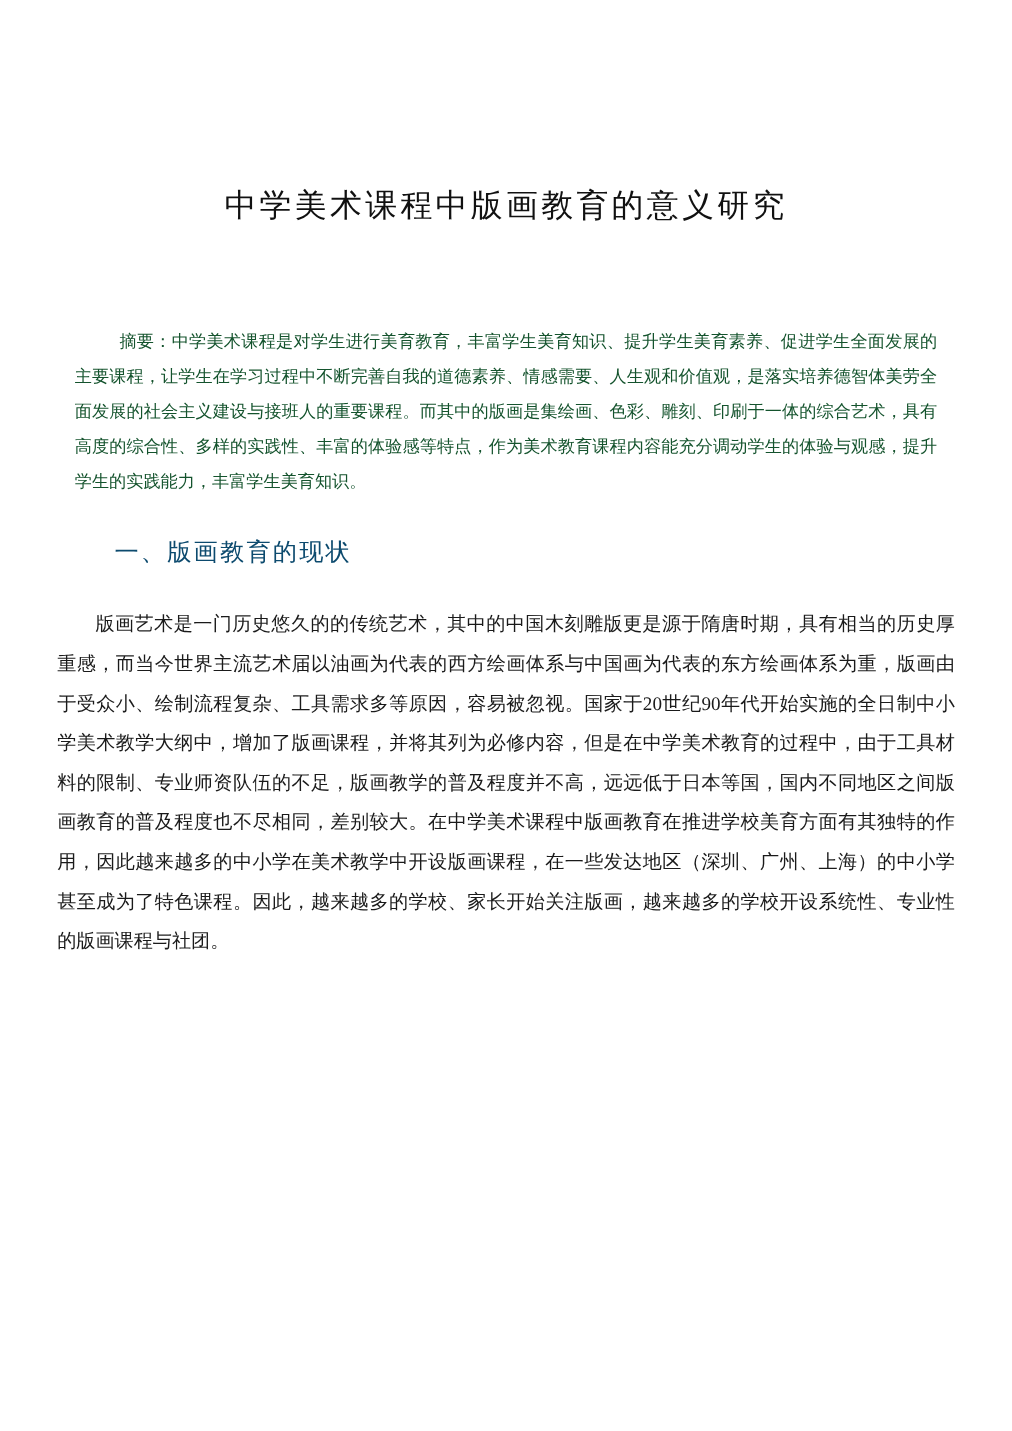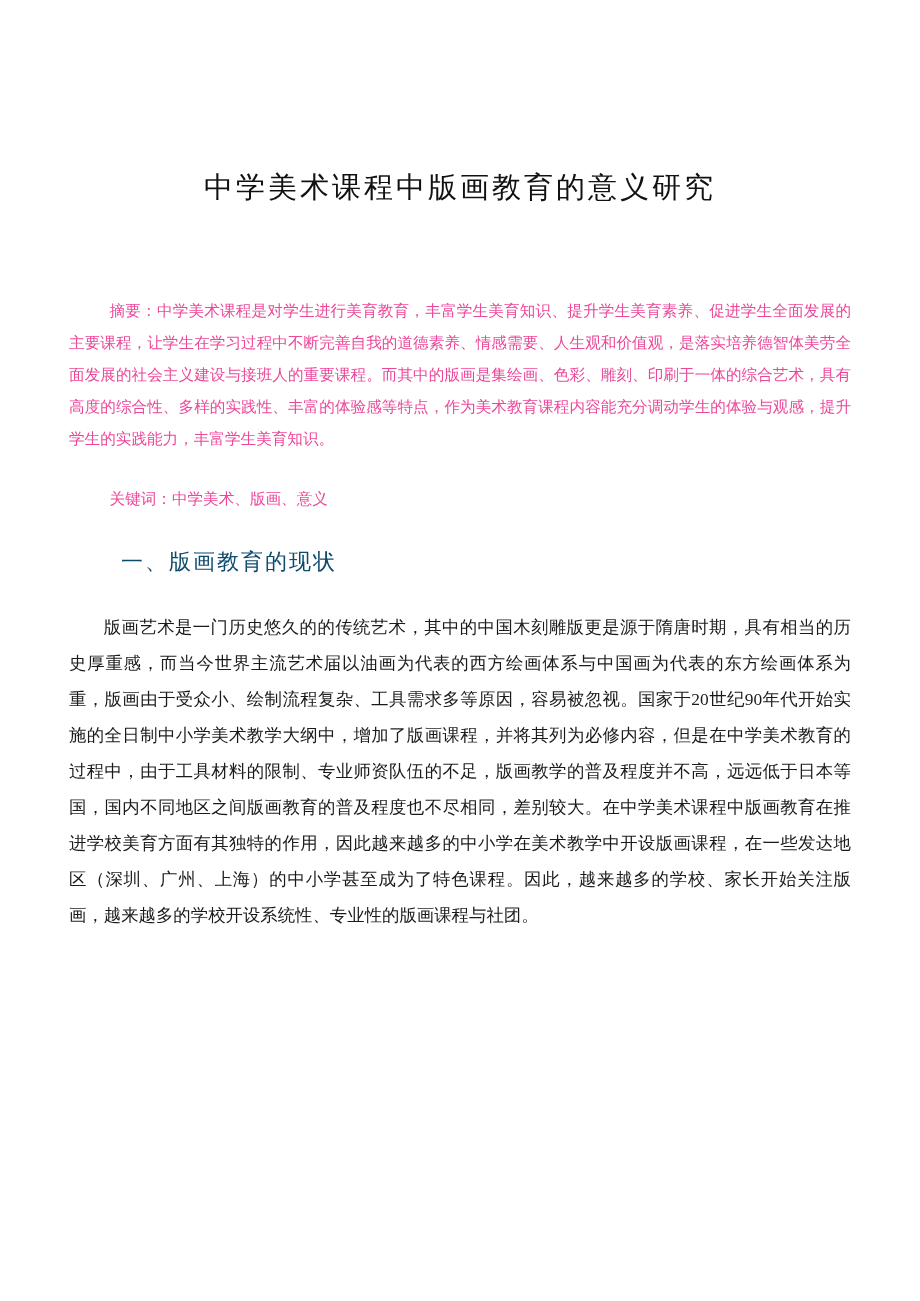--- a/index.html
+++ b/index.html
@@ -6,41 +6,41 @@
     margin: 0;
     padding: 0;
     background: #ffffff;
   }
   .page {
     position: relative;
     width: 920px;
     height: 1070px;
     background: #ffffff;
     box-sizing: border-box;
-    padding: 0 69px;
+    padding: 0 52px;
     overflow: hidden;
     color: #1a1a1a;
     font-family: "Liberation Serif", "DejaVu Serif", serif;
   }
   .title {
     margin: 165px 0 0 0;
     font-size: 29px;
     line-height: 44px;
     font-weight: 500;
     text-align: center;
     letter-spacing: 3px;
     color: #111111;
   }
   .para {
-    margin: 0;
+    margin: 16px;
     font-size: 15.6px;
     line-height: 32px;
     text-align: justify;
     text-indent: 2.6em;
-    color: #ec4899;
+    color: #14532d;
   }
   .abstract { margin-top: 86px; }
   .keywords { margin-top: 28px; text-align: left; }
   .intro    { margin-top: 10px; }
   .heading {
     margin: 32px 0 0 0;
     padding-left: 52px;
     font-size: 22px;
     line-height: 30px;
     font-weight: 400;
@@ -59,20 +59,19 @@
 </style>
 </head>
 <body>
 
 <div class="page">
 
   <h1 class="title">中学美术课程中版画教育的意义研究</h1>
 
   <p class="para abstract"><span>摘要：</span><span>中学美术课程是对学生进行美育教育，丰富学生美育知识、提升学生美育素养、促进学生全面发展的主要课程，让学生在学习过程中不断完善自我的道德素养、情感需要、人生观和价值观，是落实培养德智体美劳全面发展的社会主义建设与接班人的重要课程。而其中的版画是集绘画、色彩、雕刻、印刷于一体的综合艺术，具有高度的综合性、多样的实践性、丰富的体验感等特点，作为美术教育课程内容能充分调动学生的体验与观感，提升学生的实践能力，丰富学生美育知识。</span></p>
 
-  <p class="para keywords"><span>关键词：</span><span>中学美术、版画、意义</span></p>
 
 
   <h2 class="heading">一、版画教育的现状</h2>
 
   <p class="body-para">版画艺术是一门历史悠久的的传统艺术，其中的中国木刻雕版更是源于隋唐时期，具有相当的历史厚重感，而当今世界主流艺术届以油画为代表的西方绘画体系与中国画为代表的东方绘画体系为重，版画由于受众小、绘制流程复杂、工具需求多等原因，容易被忽视。国家于20世纪90年代开始实施的全日制中小学美术教学大纲中，增加了版画课程，并将其列为必修内容，但是在中学美术教育的过程中，由于工具材料的限制、专业师资队伍的不足，版画教学的普及程度并不高，远远低于日本等国，国内不同地区之间版画教育的普及程度也不尽相同，差别较大。在中学美术课程中版画教育在推进学校美育方面有其独特的作用，因此越来越多的中小学在美术教学中开设版画课程，在一些发达地区（深圳、广州、上海）的中小学甚至成为了特色课程。因此，越来越多的学校、家长开始关注版画，越来越多的学校开设系统性、专业性的版画课程与社团。</p>
 
 </div>
 
 </body></html>

